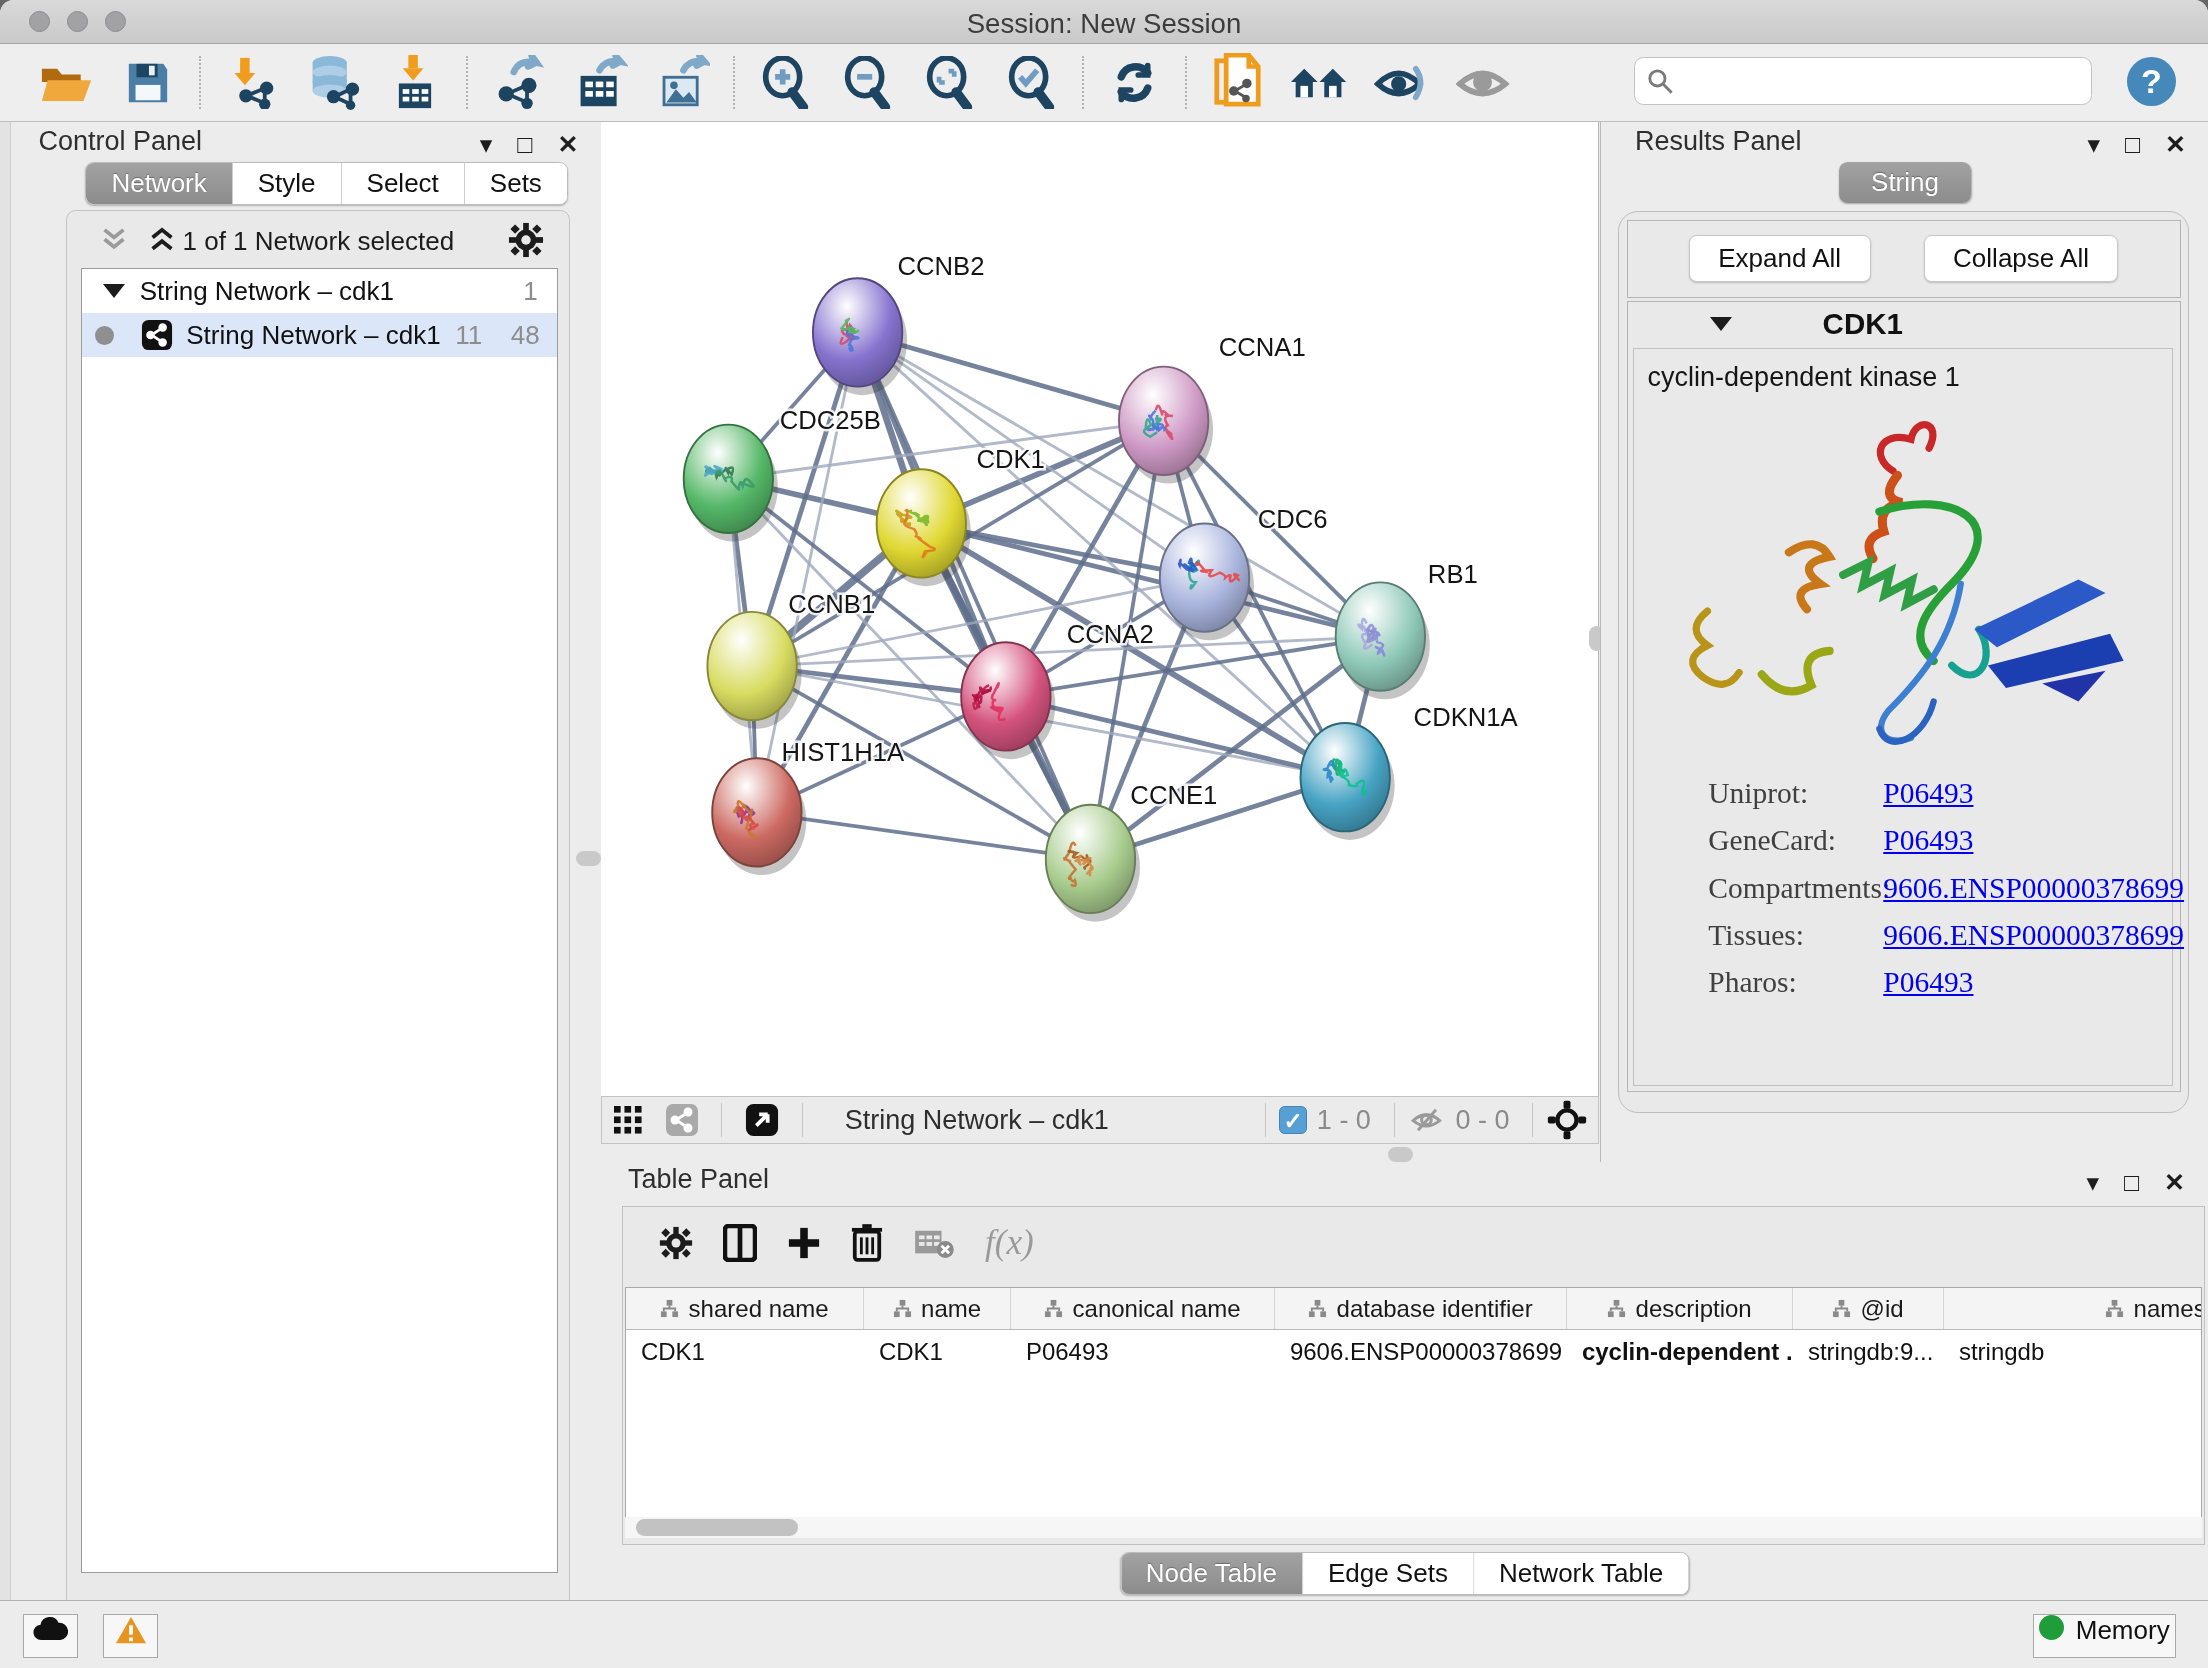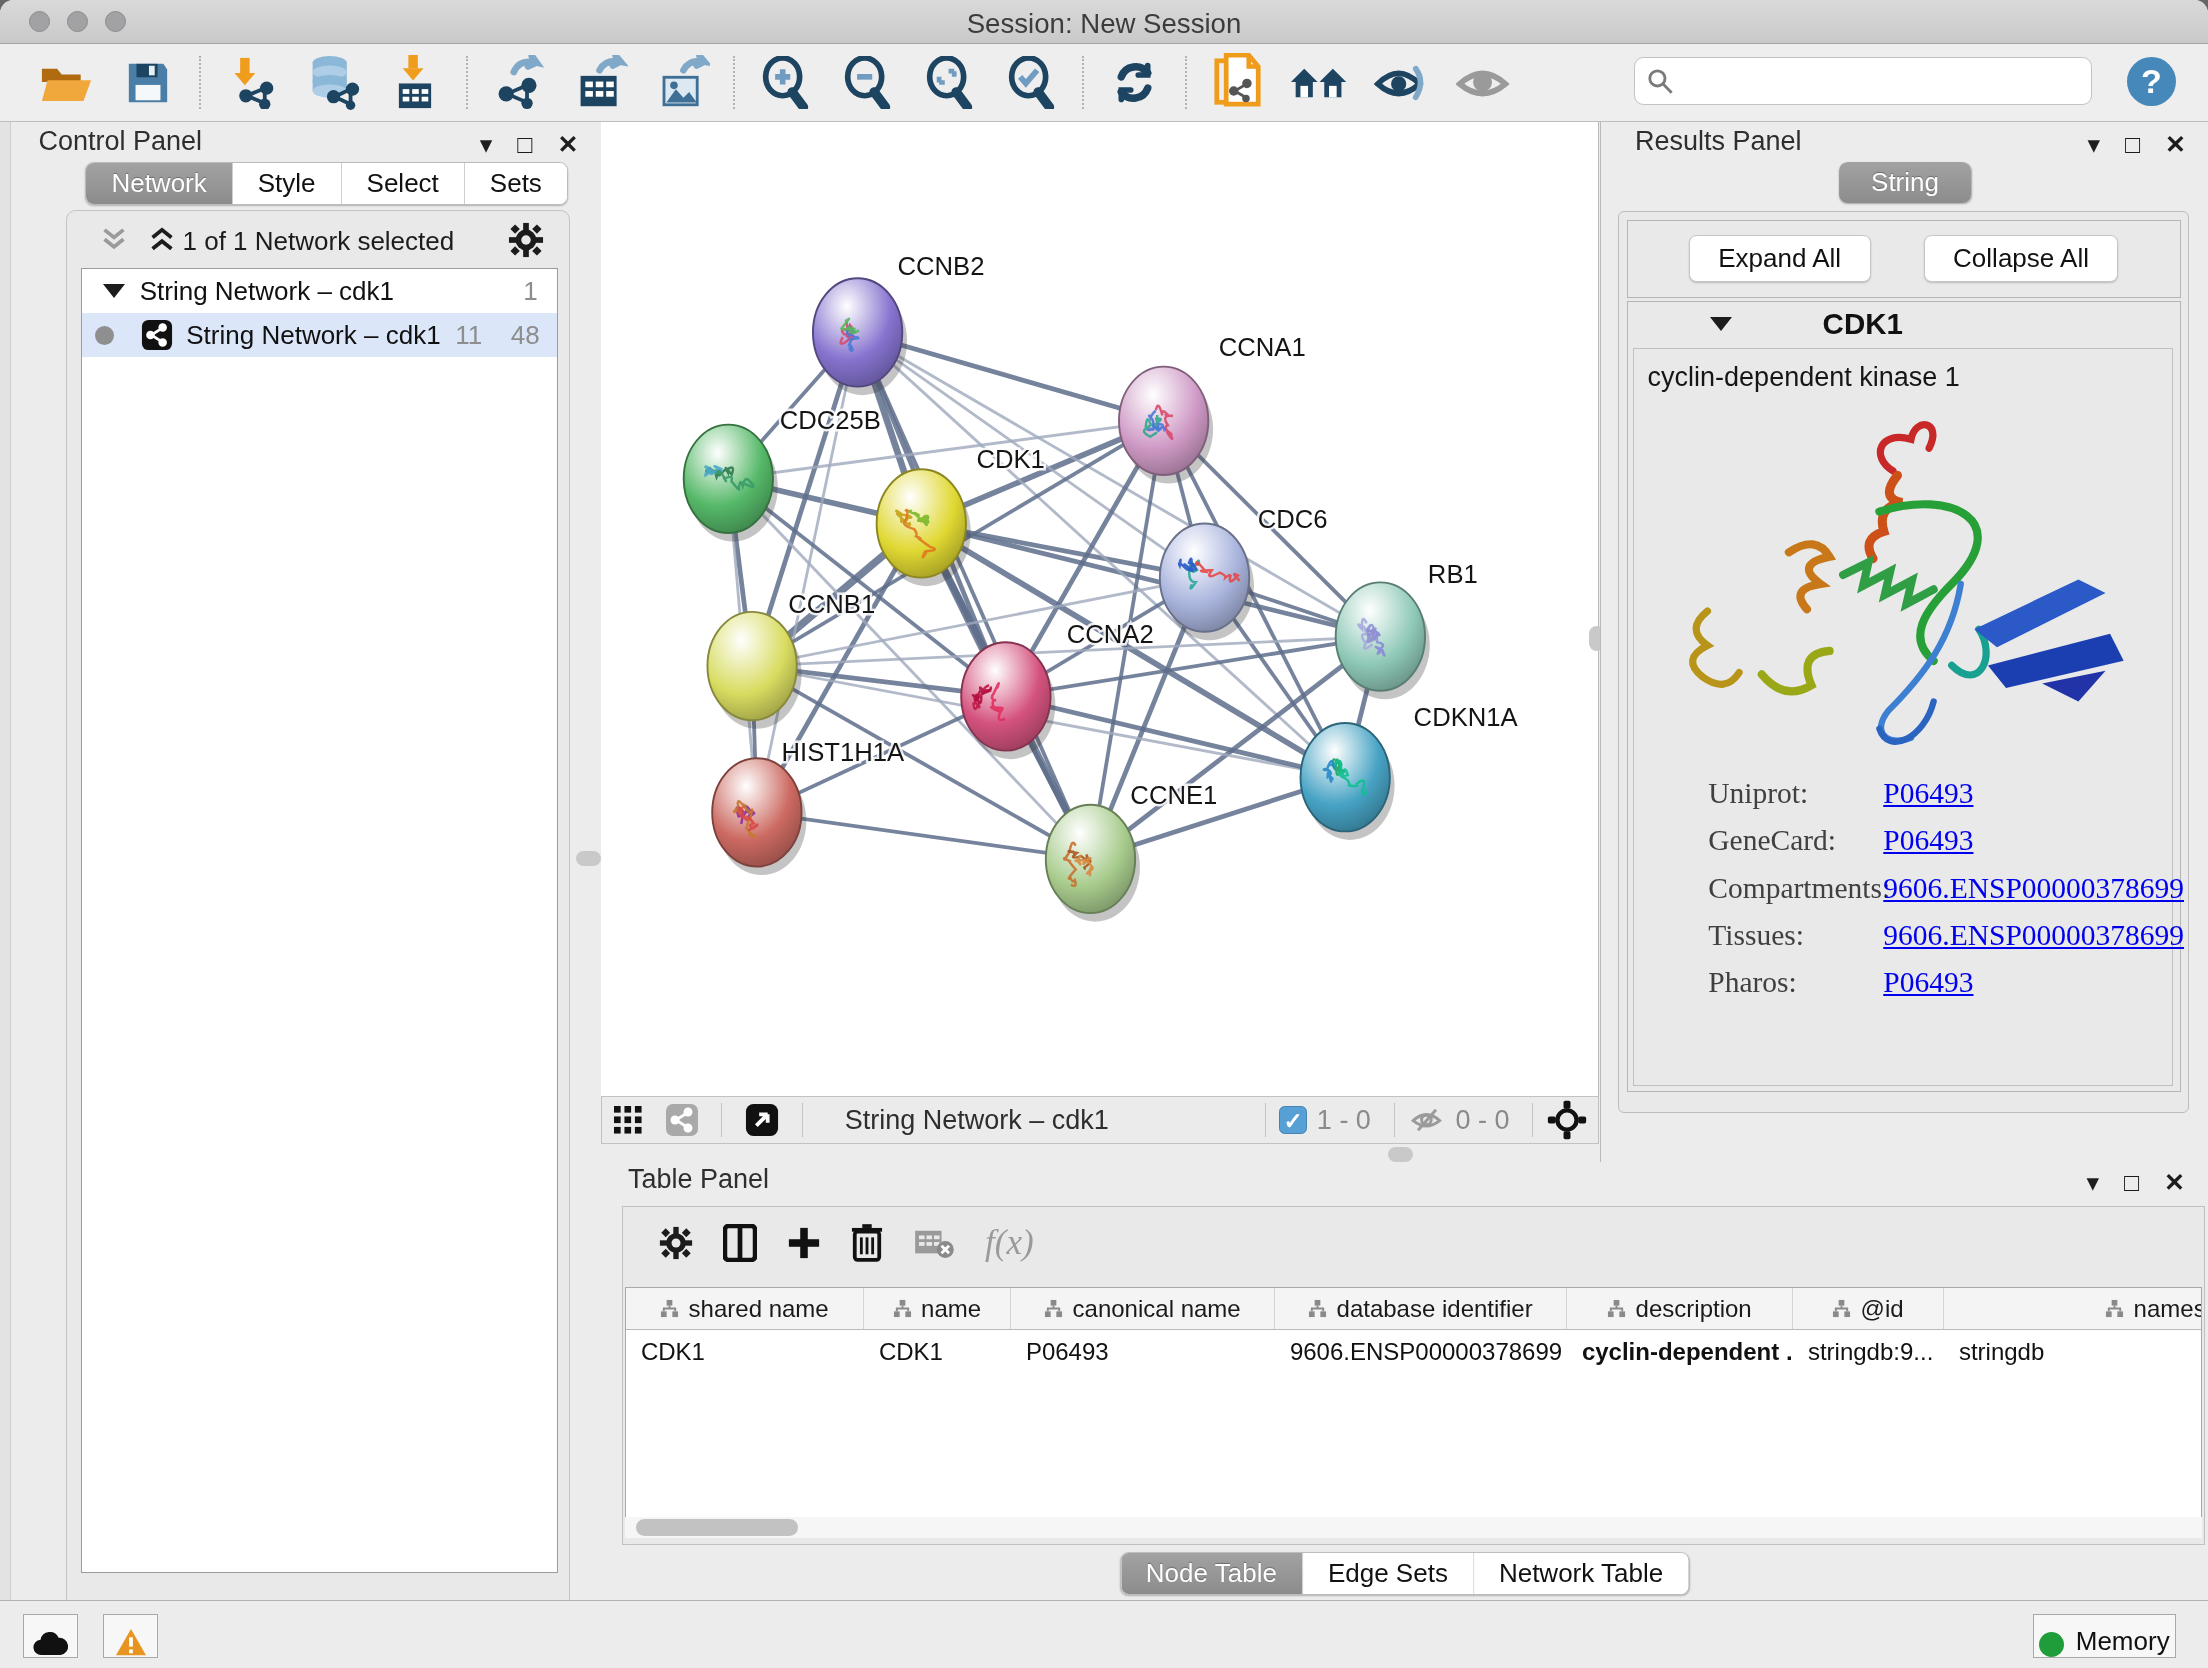--- a/index.html
+++ b/index.html
@@ -74,21 +74,21 @@
 
   
   #results { position:absolute; left:1600px; top:122px; width:609px; height:1041px; background:#ececec;
              border-left:1px solid #b9b9b9; }
   #results-header { position:absolute; left:34px; top:3.8px; }
   #results .ph-icons { top:5.7px; }
   #string-tab { position:absolute; left:50%; transform:translateX(-50%); top:40px;
                 background:linear-gradient(#a2a2a2,#8c8c8c); color:#fff; font-size:26px; padding:4.8px 32px;
                 border-radius:8.6px; box-shadow:0 1px 1.9px rgba(0,0,0,.3); text-shadow:0 -1px 1px rgba(0,0,0,.3); }
   #res-box { position:absolute; left:17px; top:89px; width:571px; height:902px; background:#e9e9e9;
-             border:1px solid #bdbdbd; border-radius:6px; }
+             border:1px solid #bdbdbd; border-radius:20px; }
   #btn-bar { position:absolute; left:7.6px; top:7.6px; width:554px; height:78px; border:1px solid #b5b5b5;
              display:flex; align-items:center; justify-content:center; gap:53px; background:#e9e9e9; }
   .wbtn { background:#fff; border:1px solid #c6c6c6; border-radius:7.6px; font-size:26px; padding:6.7px 28.5px;
           box-shadow:0 1px 1.9px rgba(0,0,0,.2); color:#111; }
   #cdk-card { position:absolute; left:7.6px; top:89px; width:554px; height:791px; border:1px solid #b5b5b5; }
   #cdk-head { position:absolute; left:0; top:0; width:100%; height:44px; display:flex; align-items:center; }
   #cdk-head .tri-down { margin-left:82px; }
   #cdk-name { font-size:29.5px; font-weight:bold; color:#111; margin-left:91px; }
   #cdk-inner { position:absolute; left:5.7px; top:46px; width:540px; height:738px; border:1px solid #c0c0c0; }
   #cdk-desc { font-size:27px; color:#161616; margin:13.3px 0 0 13.3px; }
@@ -114,21 +114,21 @@
   #tp-trow { display:flex; height:44px; }
   .td { font-size:24px; color:#111; padding:7.6px 0 0 15px; flex:0 0 auto; overflow:hidden; white-space:nowrap; }
   #tp-hscroll { position:absolute; left:1.9px; bottom:5.7px; width:1577px; height:21px; background:#f6f6f6; }
   #tp-thumb { position:absolute; left:11.4px; top:1.9px; width:162px; height:17px; background:#c2c2c2; border-radius:8.6px; }
   #tp-tabs { position:absolute; left:50%; transform:translateX(-50%); top:390px; }
 
   
   #statusbar { position:absolute; left:0; top:1600px; width:100%; height:68px; background:#ececec;
                border-top:1px solid #b3b3b3; }
   .sb-btn { position:absolute; top:13.3px; height:44px; background:#f7f7f7; border:1.9px solid #a9a9a9;
-            display:flex; align-items:flex-end; justify-content:center; }
+            display:flex; align-items:flex-start; justify-content:center; }
   #cloud-btn { left:23px; width:55px; }
   #warn-btn { left:103px; width:55px; }
   #memory-btn { right:32px; width:143px; gap:11.4px; font-size:26px; color:#111; }
   #mem-dot { width:25px; height:25px; border-radius:50%; background:#1f9d3a; }
 
   .leftstrip { position:absolute; left:0; top:122px; width:11.4px; height:1478px; background:#e3e3e3;
                border-right:1px solid #cfcfcf; }
   svg { display:block; }
 </style>
 </head>

